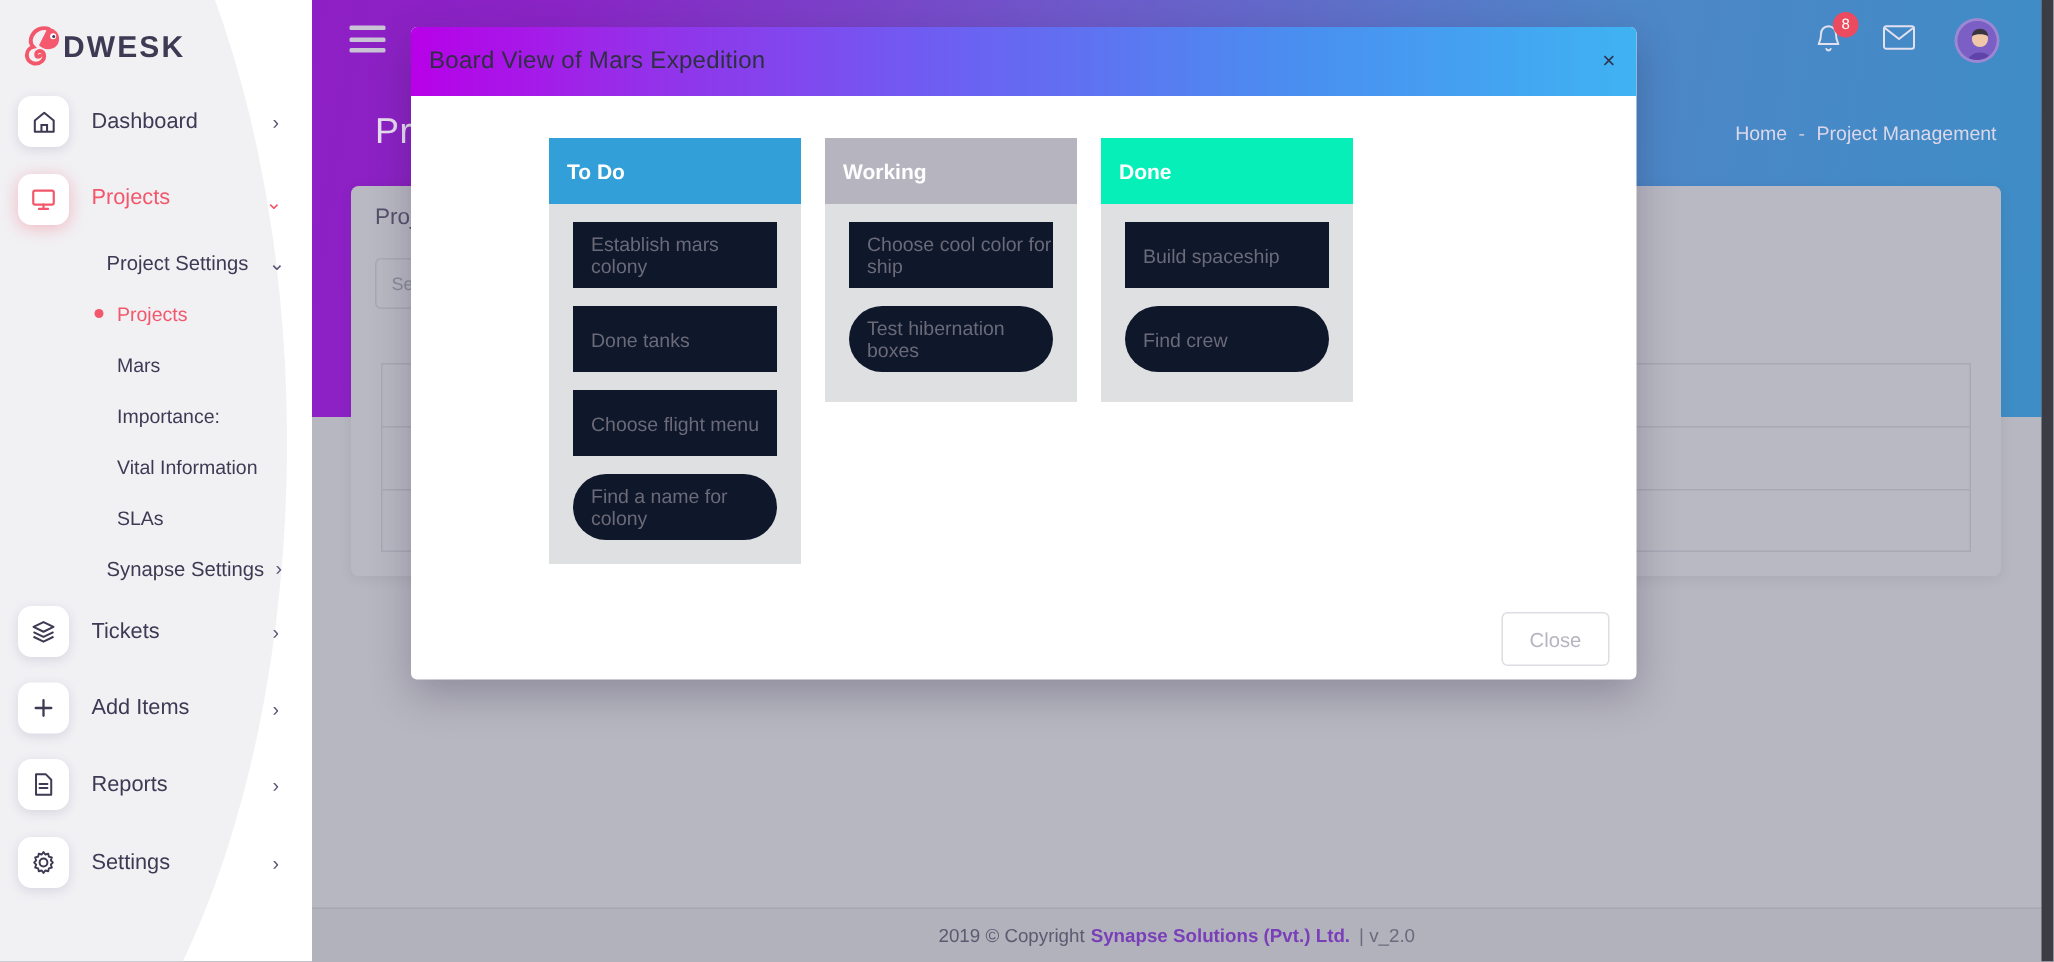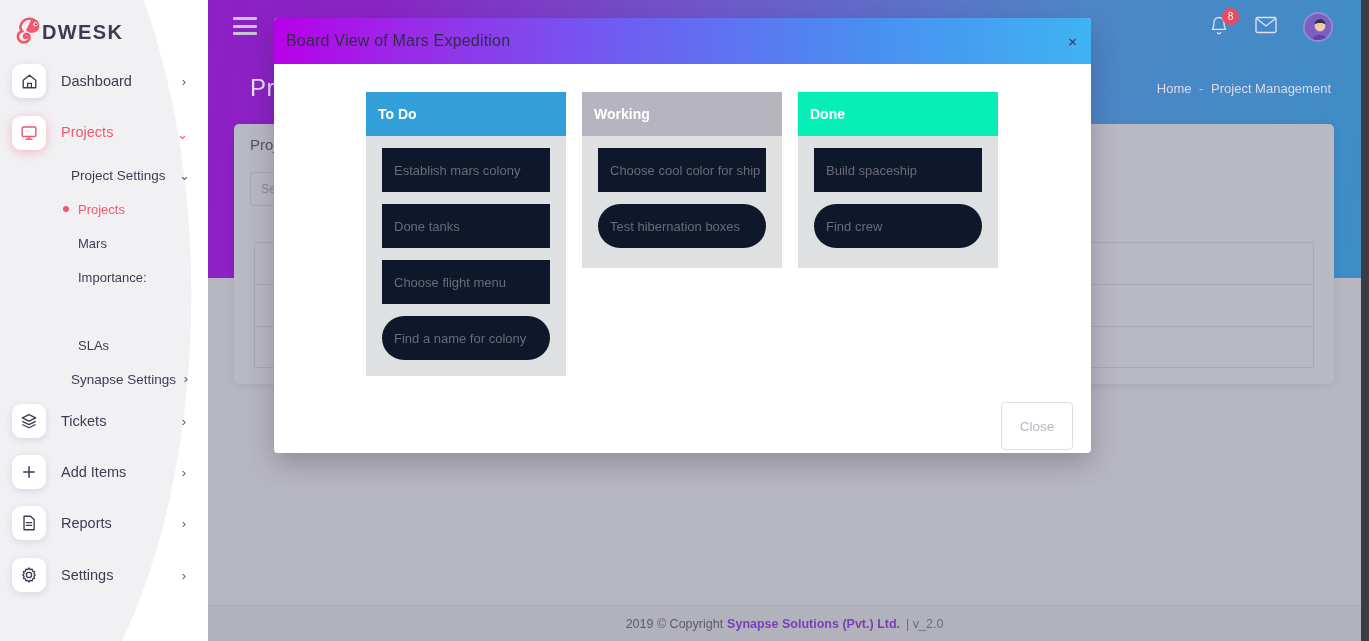--- a/index.html
+++ b/index.html
@@ -167,41 +167,41 @@
     margin-left: 12px; font-size: 16px; color: #2f2f43;
     letter-spacing: .2px;
   }
   #modal-close {
     position: absolute; right: 14px; top: 50%; transform: translateY(-50%);
     font-size: 15px; color: #2f3550; cursor: pointer;
     background: none; border: none; line-height: 1; font-family: inherit;
   }
   #modal-body { position: relative; height: 335px; padding: 28px 0 0 92px; }
   #board { display: flex; gap: 16px; align-items: flex-start; }
-  .column { width: 200px; background: #dfe0e2; }
+  .column { width: 168px; background: #dfe0e2; }
   .col-head {
     height: 44px; display:flex; align-items:center;
     padding-left: 12px; color:#ffffff; font-size: 14px; font-weight: bold;
   }
   .col-body { padding: 12px 16px 16px 16px; min-height: 132px; }
   .card {
     background: #0f172a; height: 44px;
     display:flex; align-items:center; padding-left: 12px;
     font-size: 13px; color: #6a6a78; margin-bottom: 12px;
     cursor: grab;
   }
   .card:last-child { margin-bottom: 0; border-radius: 22px; }
   #modal-footer {
     position: absolute; right: 0; bottom: 0;
     width: 817px; height: 54px;
     display:flex; align-items:center; justify-content:flex-end;
     padding-right: 18px;
   }
   #close-button {
-    min-width: 72px; height: 48px; padding: 0 16px;
+    min-width: 72px; height: 36px; padding: 0 16px;
     background: #ffffff; border: 1px solid #dddde3; border-radius: 4px;
     color: #b6b6c0; font-size: 13.5px; cursor: pointer;
     font-family: inherit;
   }
 </style>
 </head>
 <body>
 
 <div id="app">
 
@@ -313,20 +313,23 @@
     </div>
 
     <div class="nav-item" style="top:223px">
       <span class="nav-label sub2">Mars</span>
     </div>
 
     <div class="nav-item" style="top:257px">
       <span class="nav-label sub2">Importance:</span>
     </div>
 
+    <div class="nav-item" style="top:291px">
+      <span class="nav-label sub2">Vital Information</span>
+    </div>
 
     <div class="nav-item" style="top:325px">
       <span class="nav-label sub2">SLAs</span>
     </div>
 
     <div class="nav-item" style="top:359px">
       <span class="nav-label sub">Synapse Settings</span>
       <span class="nav-chev" style="right:20px;top:13px">›</span>
     </div>
 

